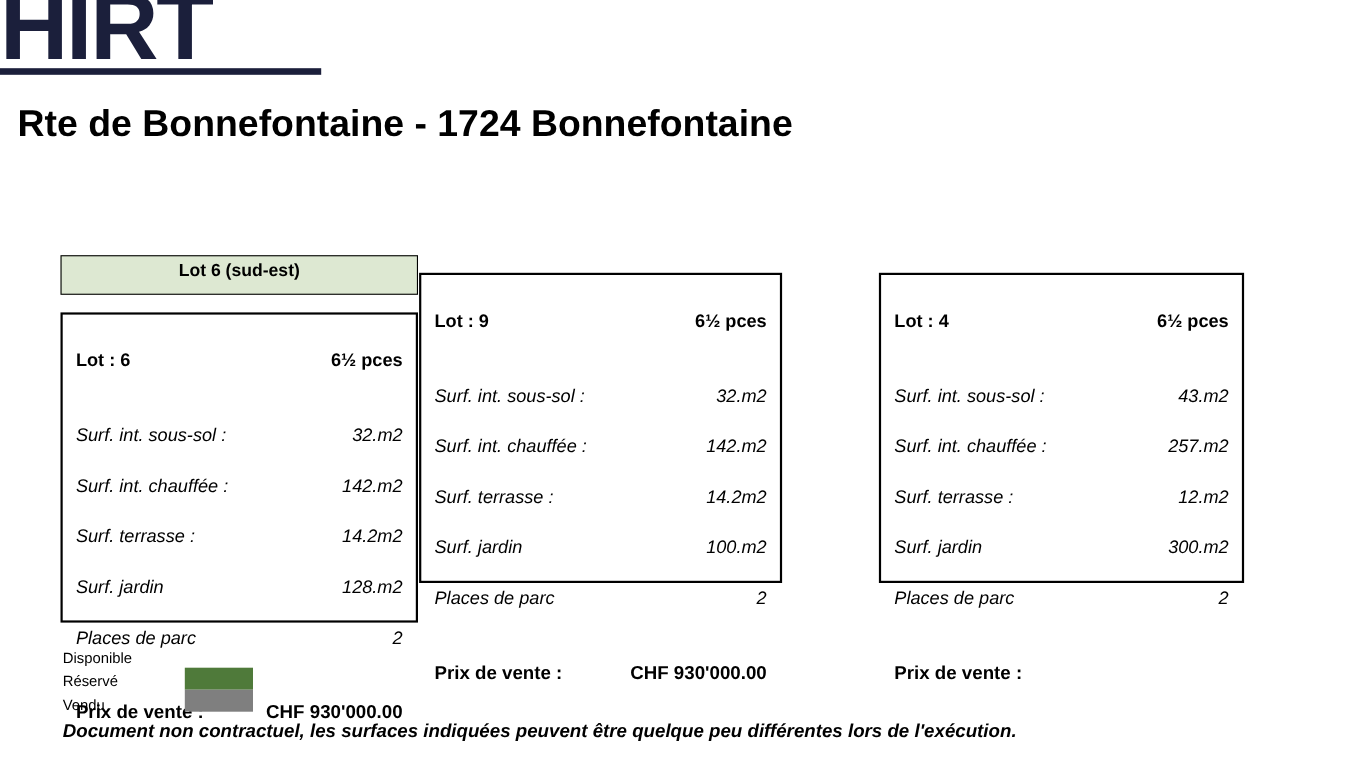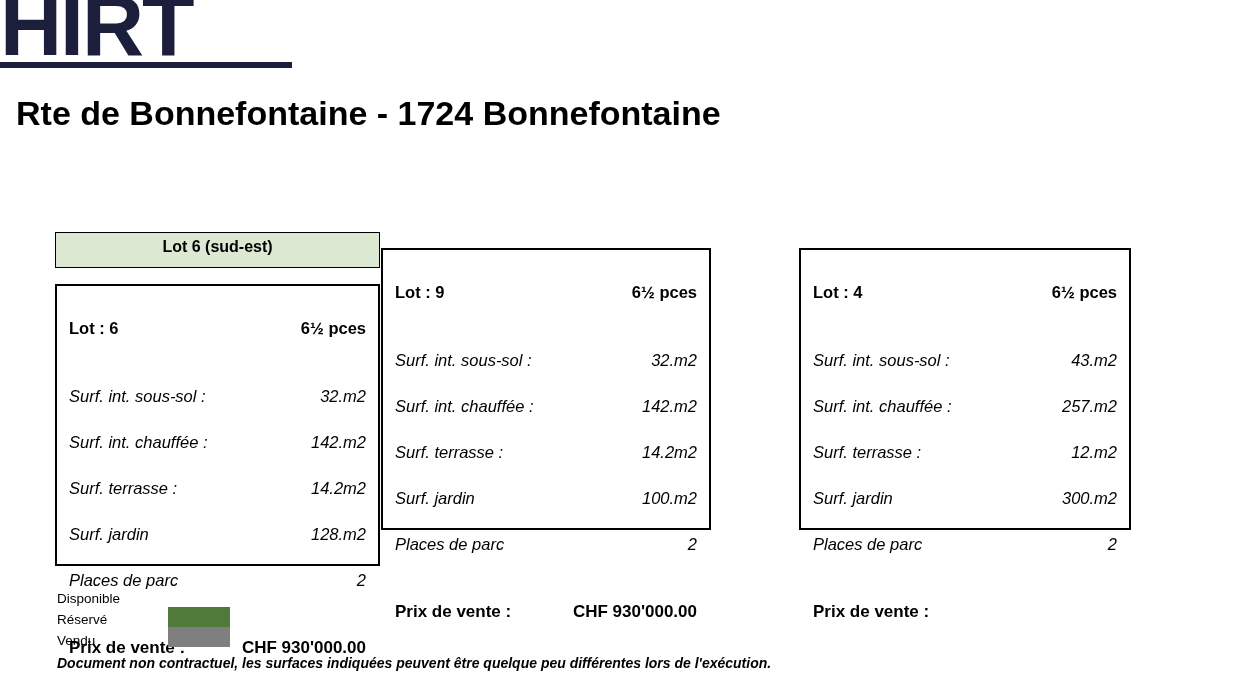--- a/index.html
+++ b/index.html
@@ -117,21 +117,21 @@
   .sw-sold {
     position: absolute;
     left: 0; top: 20px;
     width: 62px; height: 20px;
     background: #7f7f7f;
   }
   .footnote {
     position: absolute;
     left: 57px;
     top: 655px;
-    font-size: 14px;
+    font-size: 17px;
     font-style: italic;
     font-weight: bold;
     color: #000000;
   }
 </style>
 </head>
 <body>
 
 <div class="logo">HIRT</div>
 <div class="logo-rule"></div>

